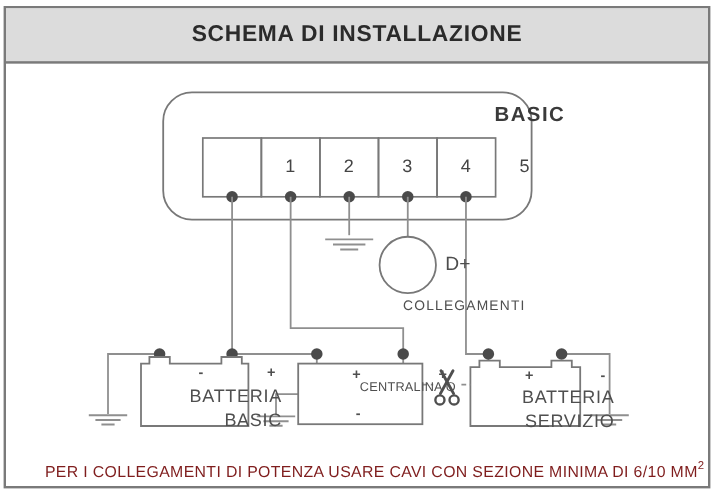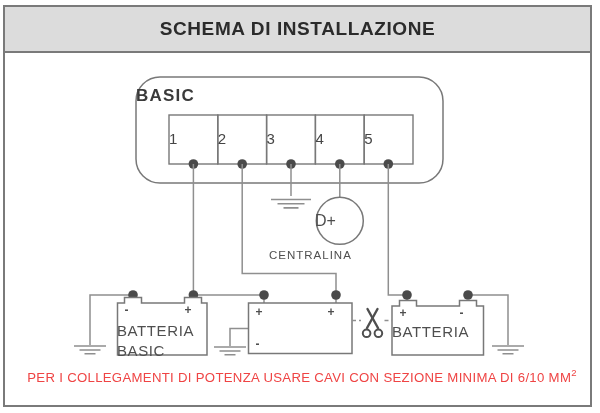--- a/index.html
+++ b/index.html
@@ -5,31 +5,31 @@
   html,body{margin:0;padding:0;background:#ffffff;}
   body{width:600px;height:413px;position:relative;overflow:hidden;
        font-family:"Liberation Sans", sans-serif;-webkit-font-smoothing:antialiased;}
   .frame{position:absolute;left:3px;top:5px;width:589px;height:402px;
          border:2px solid #7a7a7a;box-sizing:border-box;background:#ffffff;}
   .header{position:absolute;left:0;top:0;width:100%;height:46px;background:#dcdcdc;
           border-bottom:2px solid #7a7a7a;box-sizing:border-box;
           display:flex;align-items:center;justify-content:center;}
   .title{font-size:19px;font-weight:bold;letter-spacing:.6px;color:#2b2b2b;}
   svg.diagram{position:absolute;left:0;top:0;width:600px;height:413px;pointer-events:none;}
-  .lbl{position:absolute;color:#4f4f4f;text-align:left;}
+  .lbl{position:absolute;color:#4f4f4f;text-align:right;margin-left:28px;}
   .basic{left:136px;top:86px;width:307px;font-size:17px;font-weight:bold;
          letter-spacing:1.2px;color:#3a3a3a;}
   .tnum{top:130px;width:49px;font-size:15px;color:#454545;}
   .dplus{left:315px;top:212px;width:49px;font-size:16px;color:#4d4d4d;}
   .altern{left:269px;top:249px;width:141px;font-size:11.5px;letter-spacing:1px;}
   .boxlbl{font-size:15px;letter-spacing:.6px;line-height:1.3;}
   .cu-lbl{font-size:10.6px;letter-spacing:.2px;line-height:1.3;}
   .sign{font-size:12px;font-weight:600;width:17px;}
-  .footer-note{position:absolute;left:17px;top:368px;width:570px;text-align:center;
-               font-size:13.2px;letter-spacing:.3px;color:#ef4444;}
+  .footer-note{position:absolute;left:17px;top:384px;width:570px;text-align:right;
+               font-size:13.2px;letter-spacing:.3px;color:#7f1d1d;}
   .footer-note sup{font-size:9.5px;position:relative;top:-1px;}
 </style>
 </head>
 <body>
 
 <div class="frame">
   <div class="header">
     <span class="title">SCHEMA DI INSTALLAZIONE</span>
   </div>
 </div>
@@ -111,30 +111,32 @@
 
 <div class="lbl basic">BASIC</div>
 
 <div class="lbl tnum" style="left:169px;">1</div>
 <div class="lbl tnum" style="left:217.8px;">2</div>
 <div class="lbl tnum" style="left:266.6px;">3</div>
 <div class="lbl tnum" style="left:315.4px;">4</div>
 <div class="lbl tnum" style="left:364.2px;">5</div>
 
 <div class="lbl dplus">D+</div>
-<div class="lbl altern">CENTRALINA</div>
+<div class="lbl altern">COLLEGAMENTI</div>
 
 <div class="lbl boxlbl" style="left:117px;top:321px;width:90px;">
   <div>BATTERIA</div>
   <div>BASIC</div>
 </div>
 <div class="lbl cu-lbl" style="left:248px;top:317px;width:104px;">
+  <div>CENTRALINA O</div>
 </div>
 <div class="lbl boxlbl" style="left:392px;top:322px;width:92px;">
   <div>BATTERIA</div>
+  <div>SERVIZIO</div>
 </div>
 
 <div class="lbl sign" style="left:124.5px;top:303px;">-</div>
 <div class="lbl sign" style="left:184.5px;top:303px;">+</div>
 <div class="lbl sign" style="left:255.5px;top:305px;">+</div>
 <div class="lbl sign" style="left:327.5px;top:305px;">+</div>
 <div class="lbl sign" style="left:255.5px;top:337px;">-</div>
 <div class="lbl sign" style="left:399.5px;top:306px;">+</div>
 <div class="lbl sign" style="left:459.5px;top:306px;">-</div>
 

